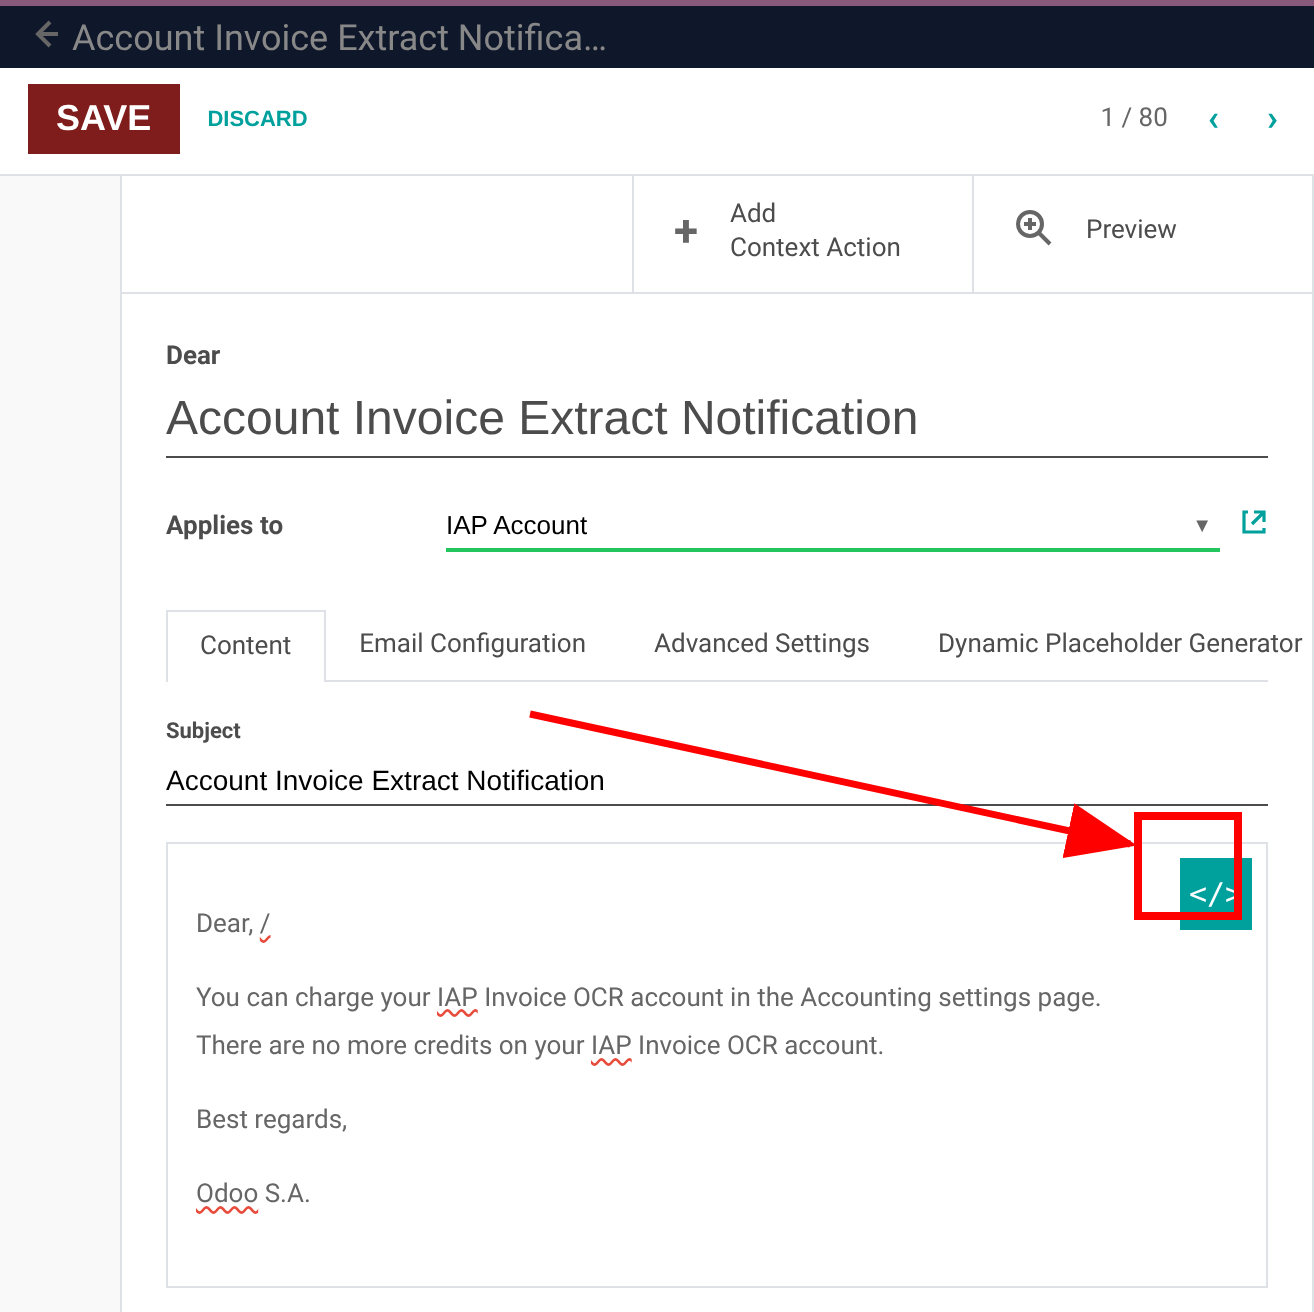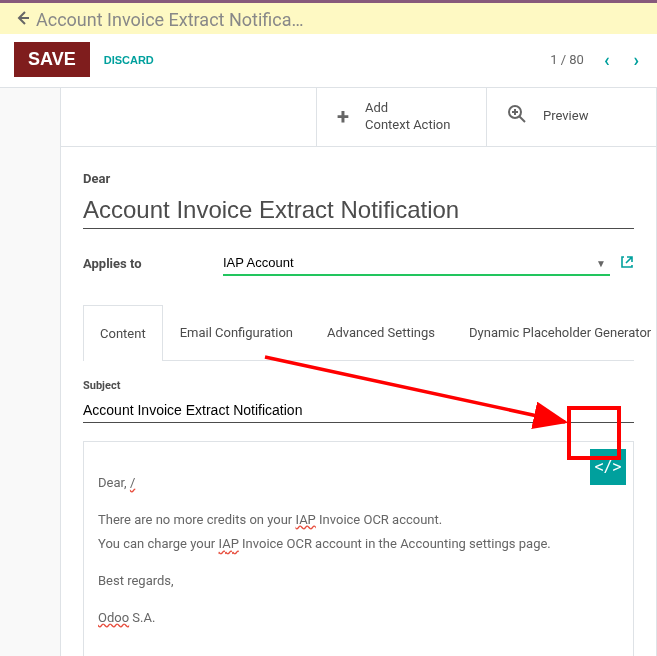--- a/index.html
+++ b/index.html
@@ -1,18 +1,18 @@
 <!DOCTYPE html>
 <html><head>
 <meta charset="utf-8">
 <style>
 * { box-sizing: border-box; margin: 0; padding: 0; }
 body { font-family: -apple-system, BlinkMacSystemFont, "Segoe UI", Roboto, "Helvetica Neue", Arial, sans-serif; font-size: 13px; color: #4c4c4c; background: #f9f9f9; }
 .app { width: 657px; height: 656px; background: #fff; position: relative; overflow: hidden; }
-.header-bar { background: #fef9c3; border-top: 3px solid #875A7B; padding: 6px 14px 4px; display: flex; align-items: center; }
+.header-bar { background: #0f172a; border-top: 3px solid #875A7B; padding: 6px 14px 4px; display: flex; align-items: center; }
 .back-arrow { font-size: 18px; color: #666; margin-right: 6px; cursor: pointer; }
 .breadcrumb-title { font-size: 18px; color: #888; font-weight: 400; white-space: nowrap; overflow: hidden; text-overflow: ellipsis; max-width: 280px; }
 .toolbar { display: flex; align-items: center; padding: 8px 14px 10px; background: #fff; border-bottom: 1px solid #dee2e6; }
 .btn-save { background: #7f1d1d; color: #fff; border: none; padding: 7px 14px; font-weight: 700; font-size: 18px; cursor: pointer; }
 .btn-discard { background: transparent; color: #00A09D; border: none; padding: 7px 14px; font-weight: 700; font-size: 11px; cursor: pointer; }
 .pager { margin-left: auto; display: flex; align-items: center; gap: 16px; color: #666; }
 .pager-text { font-size: 13px; }
 .pager-arrow { color: #00A09D; font-size: 18px; font-weight: bold; cursor: pointer; padding: 0 4px; }
 .content-area { background: #f9f9f9; padding: 0 0 0 60px; }
 .form-sheet { background: #fff; border: 1px solid #dee2e6; border-top: none; max-width: 600px; }
@@ -26,21 +26,21 @@
 .field-row { margin-bottom: 18px; }
 .field-label { font-weight: 700; color: #4c4c4c; font-size: 13px; margin-bottom: 6px; }
 .name-input { width: 100%; border: none; border-bottom: 1px solid #4c4c4c; font-size: 24px; font-weight: 400; color: #4c4c4c; padding: 4px 0; outline: none; }
 .applies-row { display: flex; align-items: center; margin-top: 22px; }
 .applies-label { font-weight: 700; width: 140px; font-size: 13px; }
 .applies-select { flex: 1; position: relative; display: flex; align-items: center; }
 .applies-input { flex: 1; border: none; border-bottom: 2px solid #22c55e; font-size: 13px; padding: 4px 20px 4px 0; outline: none; background: transparent; }
 .dropdown-caret { position: absolute; right: 4px; color: #666; font-size: 10px; pointer-events: none; }
 .external-link { color: #00A09D; margin-left: 10px; cursor: pointer; font-size: 14px; }
 .tabs { display: flex; border-bottom: 1px solid #dee2e6; margin-top: 28px; }
-.tab { padding: 20px 16px; font-size: 13px; color: #4c4c4c; cursor: pointer; border: 1px solid transparent; border-bottom: none; white-space: nowrap; }
+.tab { padding: 10px 16px; font-size: 13px; color: #4c4c4c; cursor: pointer; border: 1px solid transparent; border-bottom: none; white-space: nowrap; }
 .tab.active { border-color: #dee2e6; background: #fff; position: relative; top: 1px; }
 .subject-block { margin-top: 18px; }
 .subject-label { font-weight: 700; font-size: 11px; margin-bottom: 6px; }
 .subject-input { width: 100%; border: none; border-bottom: 1px solid #4c4c4c; font-size: 14px; padding: 4px 0; outline: none; }
 .editor-wrap { position: relative; margin-top: 18px; }
 .editor { border: 1px solid #dee2e6; padding: 31px 50px 30px 14px; min-height: 180px; font-size: 13px; color: #666; line-height: 1.6; }
 .editor p { margin-bottom: 4px; }
 .spell { text-decoration-line: underline; text-decoration-style: wavy; text-decoration-color: #e74c3c; }
 .code-btn { position: absolute; right: 8px; top: 8px; width: 36px; height: 36px; background: #00A09D; color: #fff; display: flex; align-items: center; justify-content: center; cursor: pointer; font-size: 15px; font-family: monospace; }
 .attachments { margin-top: 14px; color: #6d28d9; font-weight: 700; font-size: 12px; letter-spacing: 0.5px; display: flex; align-items: flex-start; gap: 6px; cursor: pointer; }
@@ -122,22 +122,22 @@
 
         <div class="subject-block">
           <div class="subject-label">Subject</div>
           <input class="subject-input" value="Account Invoice Extract Notification" style="">
         </div>
 
         <div class="editor-wrap">
           <div class="editor">
             <p><span>Dear, </span><span class="spell">/</span></p>
             <p style="height:8px"></p>
+            <p><span>You can charge your </span><span class="spell">IAP</span><span> Invoice OCR account in the Accounting settings page.</span></p>
             <p><span>There are no more credits on your </span><span class="spell">IAP</span><span> Invoice OCR account.</span></p>
-            <p><span>You can charge your </span><span class="spell">IAP</span><span> Invoice OCR account in the Accounting settings page.</span></p>
             <p style="height:8px"></p>
             <p>Best regards,</p>
             <p style="height:8px"></p>
             <p><span class="spell">Odoo</span><span> S.A.</span></p>
           </div>
           <div class="code-btn">
             <span>&lt;/&gt;</span>
           </div>
         </div>
 

